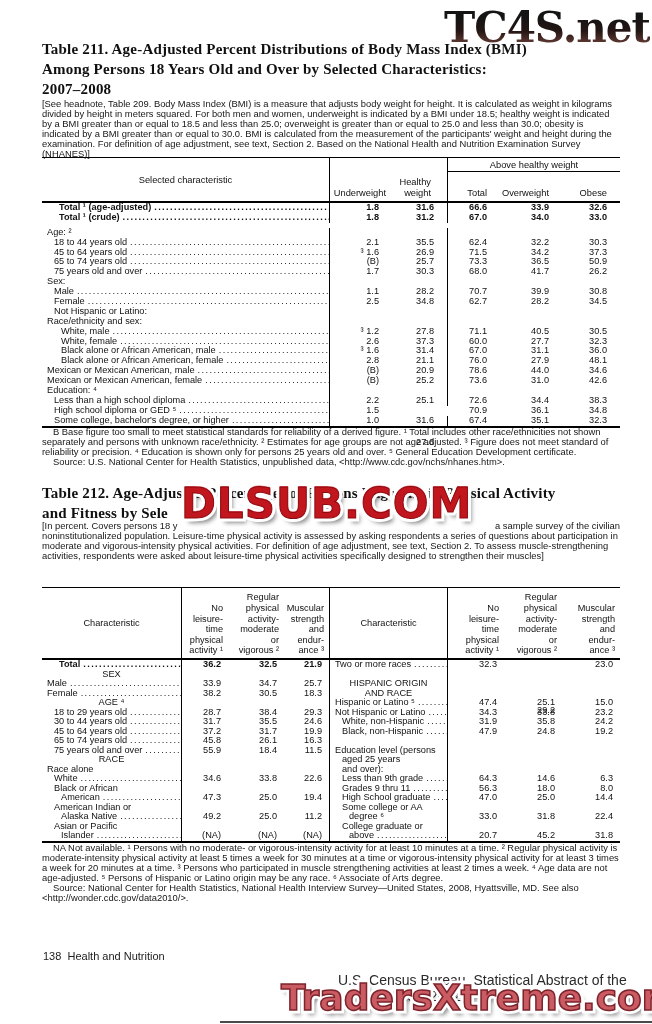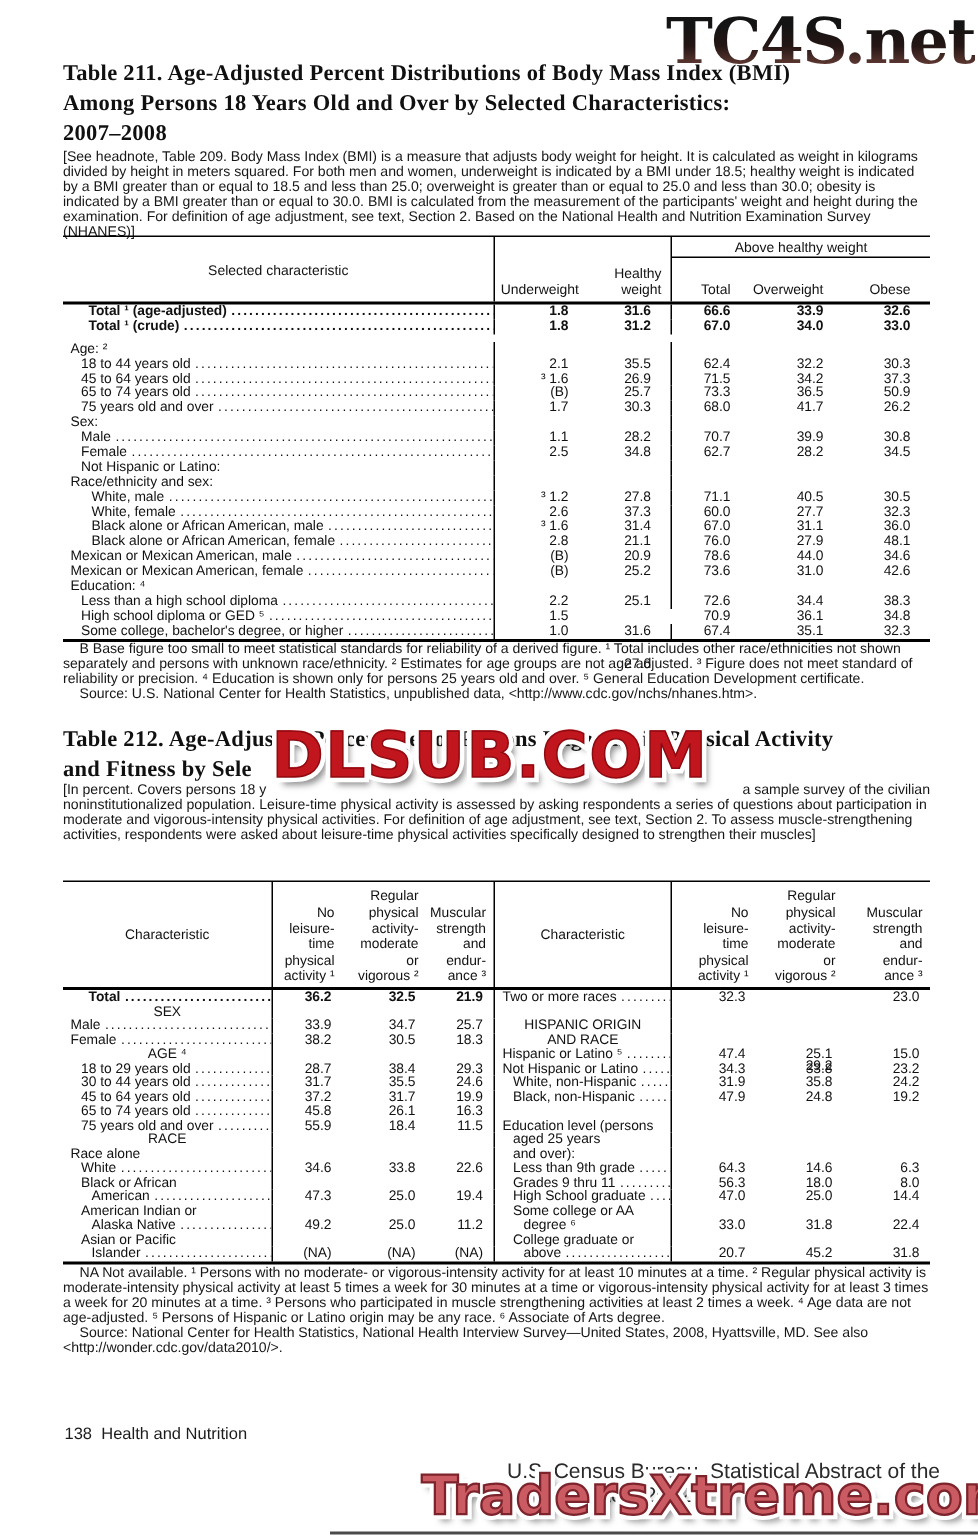--- a/index.html
+++ b/index.html
@@ -31,21 +31,21 @@
        padding-left:3px;padding-right:2px;}
   .num{text-align:right;padding-right:13px;box-sizing:border-box;}
   .t212 .num{padding-right:7px;}
 
   
   .hdr211{display:flex;height:43px;border-bottom:2px solid #000;font-size:9.3px;}
   .h-lab{width:288px;display:flex;align-items:center;justify-content:center;box-sizing:border-box;}
   .h-uw{width:62px;display:flex;align-items:flex-end;justify-content:flex-end;
         padding:0 6px 3px 0;box-sizing:border-box;}
   .h-hw{width:56px;display:flex;align-items:flex-end;justify-content:flex-end;text-align:right;
-        padding:0 6px 3px 0;box-sizing:border-box;line-height:10.5px;}
+        padding:0 16px 3px 0;box-sizing:border-box;line-height:10.5px;}
   .h-grp{width:172px;display:flex;flex-direction:column;}
   .h-grp-top{border-bottom:1px solid #000;text-align:center;padding:2px 0 1px 0;}
   .h-grp-cols{flex:1;display:flex;align-items:flex-end;}
   .gc{text-align:right;padding:0 13px 3px 0;box-sizing:border-box;}
 
   
   .hdr212{display:flex;height:70px;border-bottom:2px solid #000;font-size:9.2px;}
   .h-lab2{display:flex;align-items:center;justify-content:center;box-sizing:border-box;}
   .h-n{display:flex;align-items:flex-end;justify-content:flex-end;text-align:right;
        padding:0 5px 2px 0;box-sizing:border-box;line-height:10.6px;}

